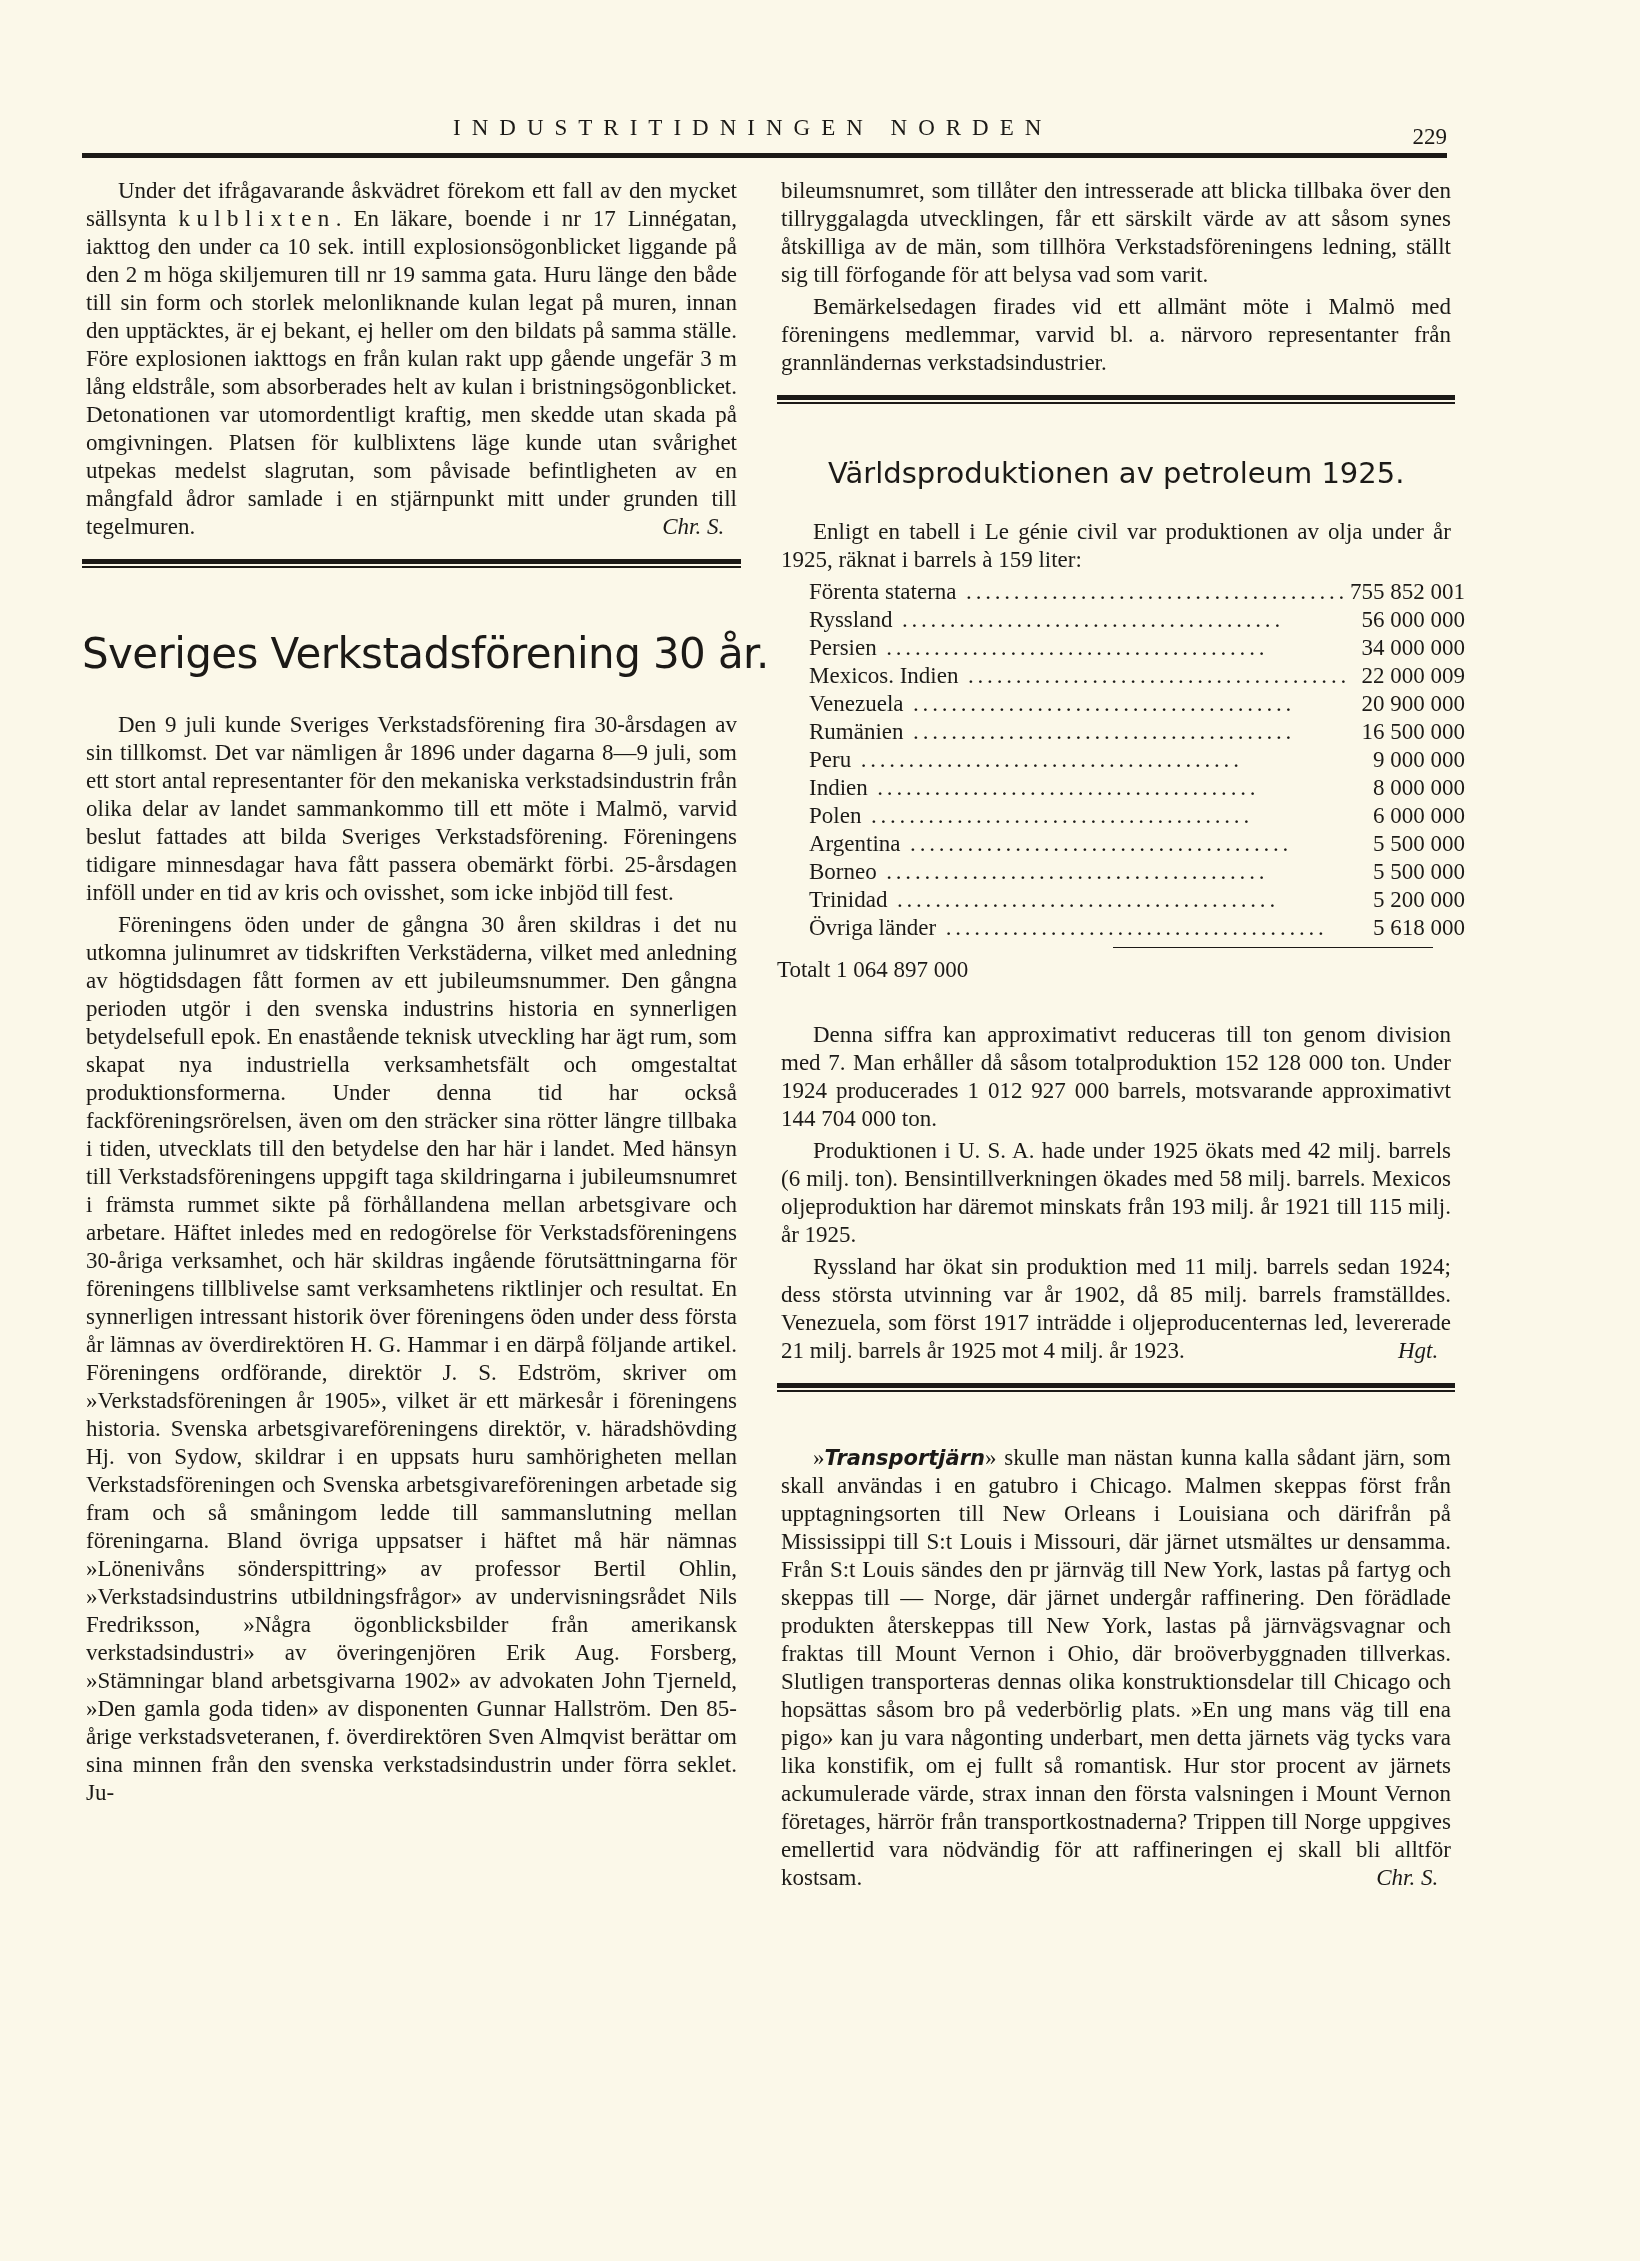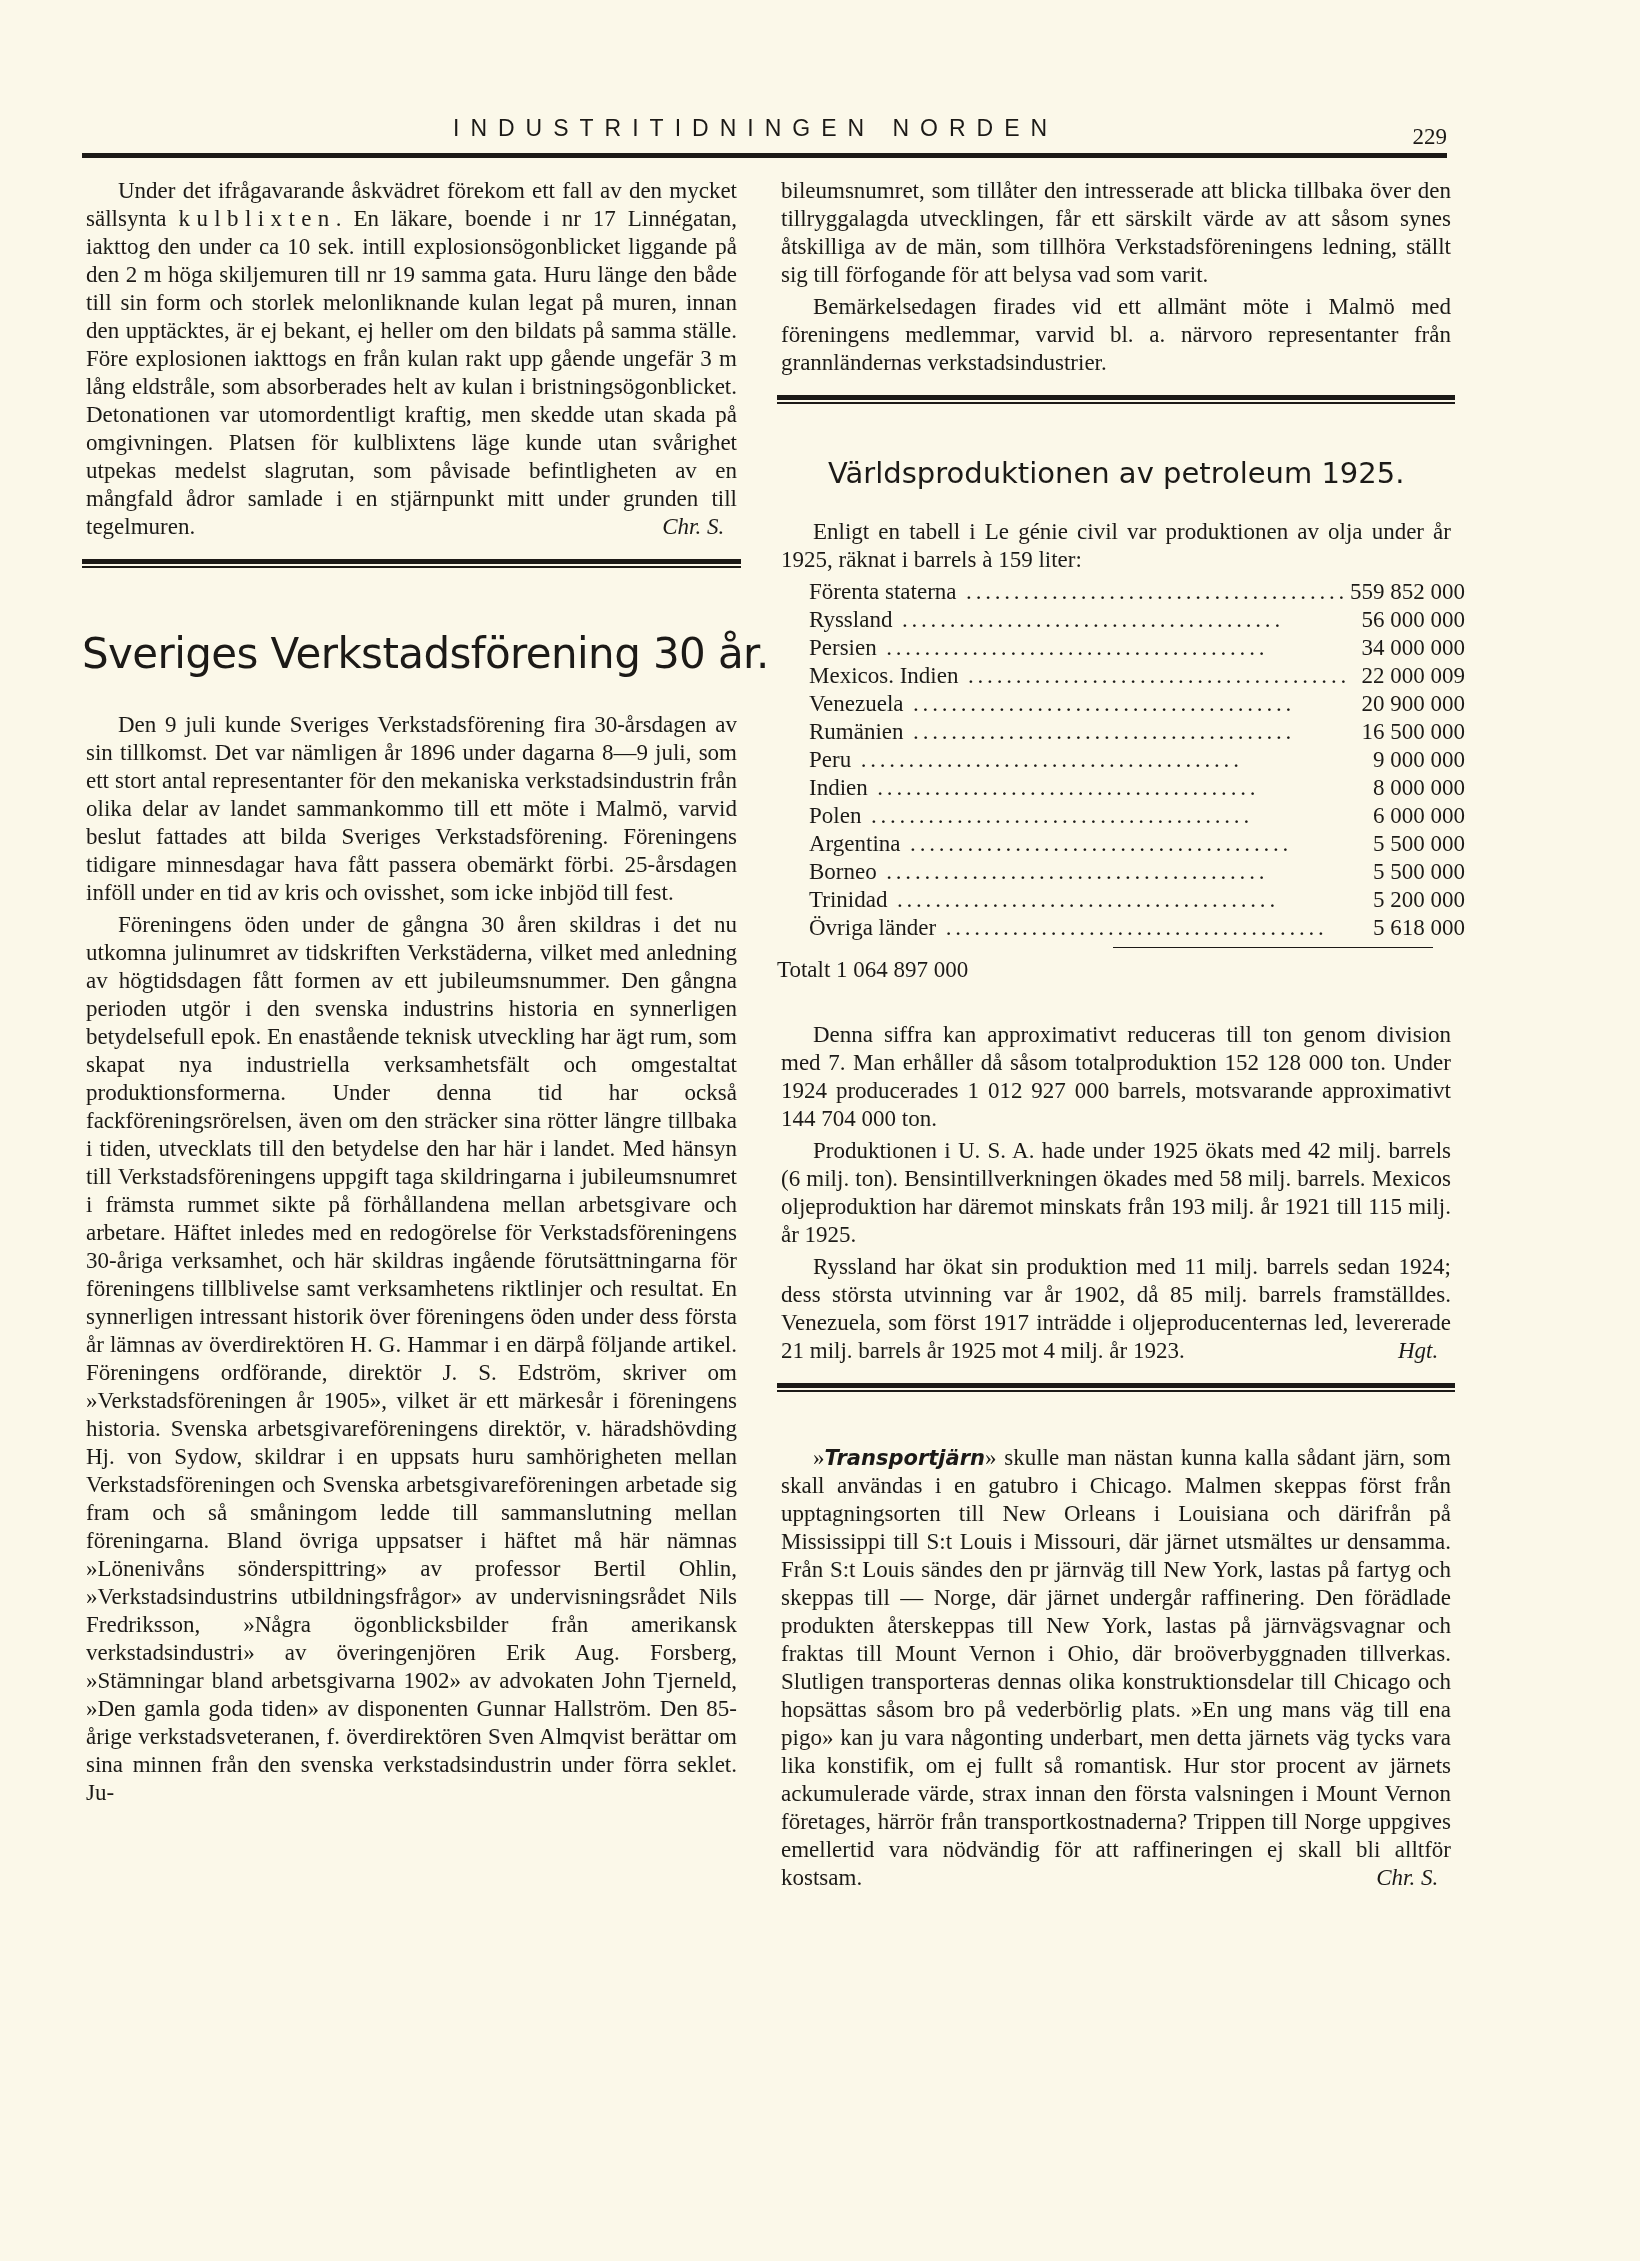--- a/index.html
+++ b/index.html
@@ -9,21 +9,21 @@
     font-family: "DejaVu Serif", "Liberation Serif", serif;
     color: #1c1a17;
     position: relative;
   }
   .page { position: absolute; left: 0; top: 0; width: 1641px; height: 2261px; }
   .header {
     position: absolute; left: 82px; top: 115px; width: 1365px; height: 38px;
   }
   .running-title {
     position: absolute; left: 371px; top: 0; font-size: 23px; letter-spacing: 11px;
-    font-family: Liberation Sans, sans-serif; white-space: nowrap;
+    font-family: Liberation Serif, serif; white-space: nowrap;
   }
   .page-number {
     position: absolute; right: 0; top: 9px; font-size: 23px;
     font-family: "Liberation Serif", serif;
   }
   .header-rule {
     position: absolute; left: 82px; top: 153px; width: 1365px; height: 4.5px; background: #1c1a17;
   }
   .col {
     position: absolute; top: 173px;
@@ -95,21 +95,21 @@
         <div class="thin"></div>
       </div>
 
     <section>
       <h2 class="article-title">Världsproduktionen av petroleum 1925.</h2>
       <p>Enligt en tabell i Le génie civil var produktionen av olja under år 1925, räknat i barrels à 159 liter:</p>
       <table class="petro">
         <tbody id="petro-body">
             <tr>
               <td class="country-cell"><span>Förenta staterna</span><span class="dots"> ........................................</span></td>
-              <td class="value-cell">559 852 000</td>
+              <td class="value-cell">755 852 001</td>
             </tr>
             <tr>
               <td class="country-cell"><span>Ryssland</span><span class="dots"> ........................................</span></td>
               <td class="value-cell">56 000 000</td>
             </tr>
             <tr>
               <td class="country-cell"><span>Persien</span><span class="dots"> ........................................</span></td>
               <td class="value-cell">34 000 000</td>
             </tr>
             <tr>

